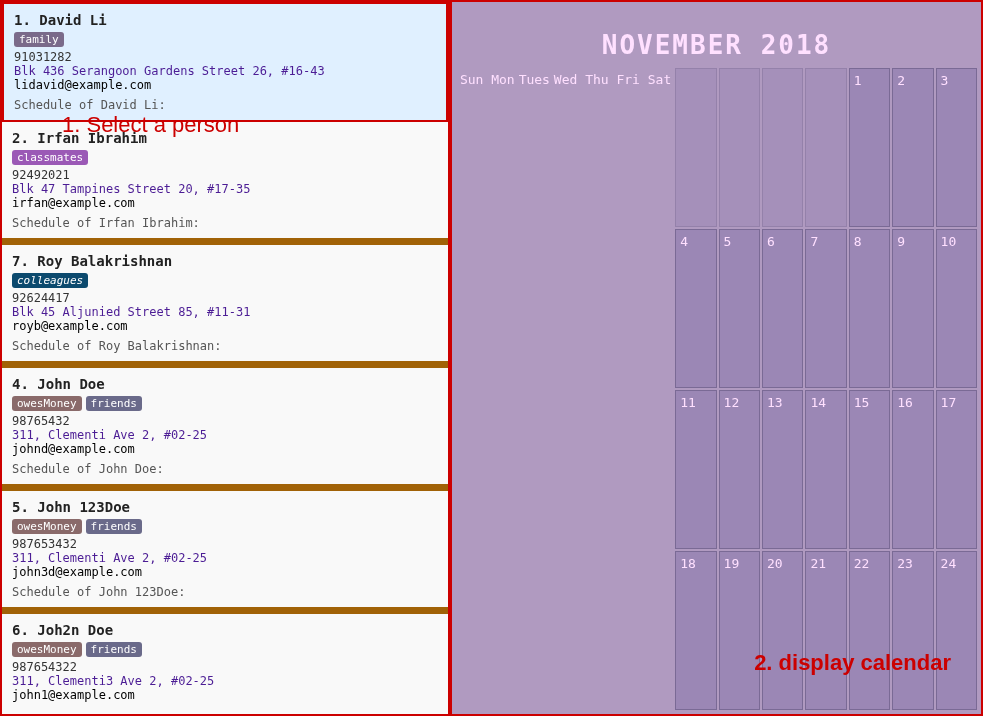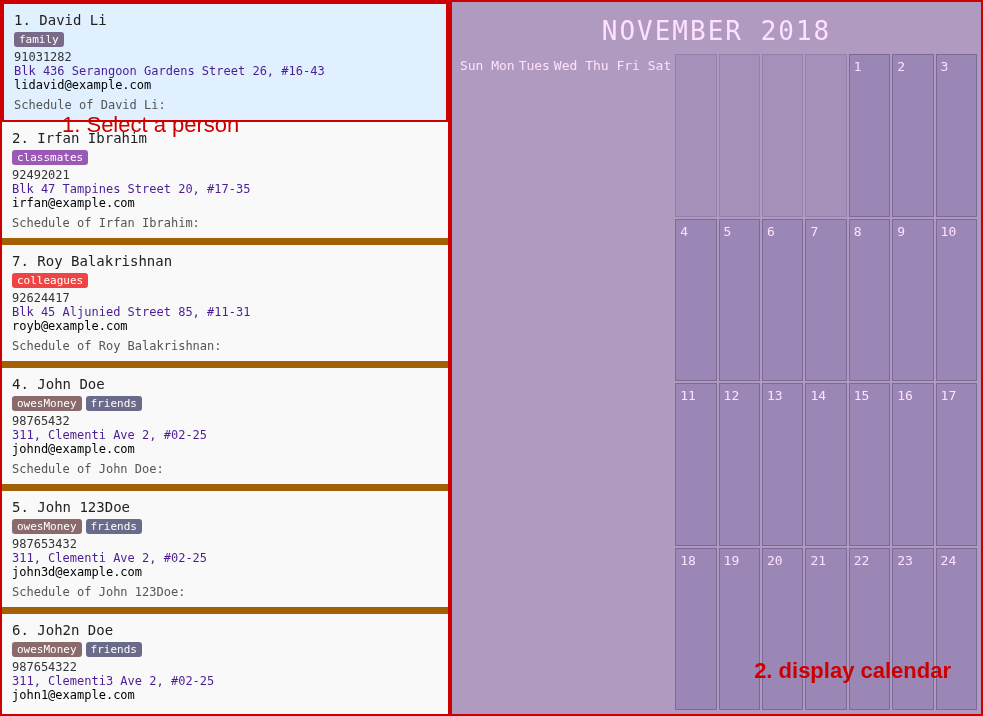--- a/index.html
+++ b/index.html
@@ -26,21 +26,21 @@
       border-bottom: 7px solid #a16207;
     }
 
     .contact-block.selected {
       background: #e0f0ff;
       border: 2px solid #cc0000;
     }
 
     .contact-name {
       font-size: 14px;
-      font-weight: normal;
+      font-weight: bold;
       color: #222;
       margin-bottom: 4px;
     }
 
     .tags {
       display: flex;
       gap: 4px;
       margin-bottom: 3px;
       flex-wrap: wrap;
     }
@@ -48,21 +48,21 @@
     .tag {
       font-size: 11px;
       padding: 1px 5px;
       border-radius: 3px;
       color: white;
       font-family: monospace;
     }
 
     .tag-family { background: #7a6a8a; }
     .tag-classmates { background: #9b59b6; }
-    .tag-colleagues { background: #ef4444; }
+    .tag-colleagues { background: #0c4a6e; font-style: italic; }
     .tag-owesMoney { background: #8a6a6a; }
     .tag-friends { background: #6a6a8a; }
 
     .contact-phone {
       font-size: 12px;
       color: #333;
     }
     .contact-address {
       font-size: 12px;
       color: #4c1d95;
@@ -86,23 +86,23 @@
       border: 2px solid #cc0000;
       background: #b09ac0;
       position: relative;
       display: flex;
       flex-direction: column;
     }
 
     .calendar-header {
       text-align: center;
       font-size: 26px;
-      font-weight: normal;
+      font-weight: bold;
       color: #ffe0ff;
-      padding: 14px 0 8px 0;
+      padding: 28px 0 8px 0;
       letter-spacing: 2px;
     }
 
     .calendar-grid {
       flex: 1;
       display: flex;
       padding: 0 4px 4px 4px;
     }
 
     .cal-weekdays {
@@ -143,21 +143,21 @@
       font-family: monospace;
     }
 
     .cal-day.empty {
       background: #9b87b5;
       opacity: 0.5;
     }
 
     .hint-calendar {
       position: absolute;
-      bottom: 30px;
+      bottom: 38px;
       right: 30px;
       font-size: 22px;
       color: #cc0000;
       font-family: Arial, sans-serif;
       font-weight: bold;
       pointer-events: none;
     }
 
     
     #left-panel::-webkit-scrollbar { width: 8px; }

